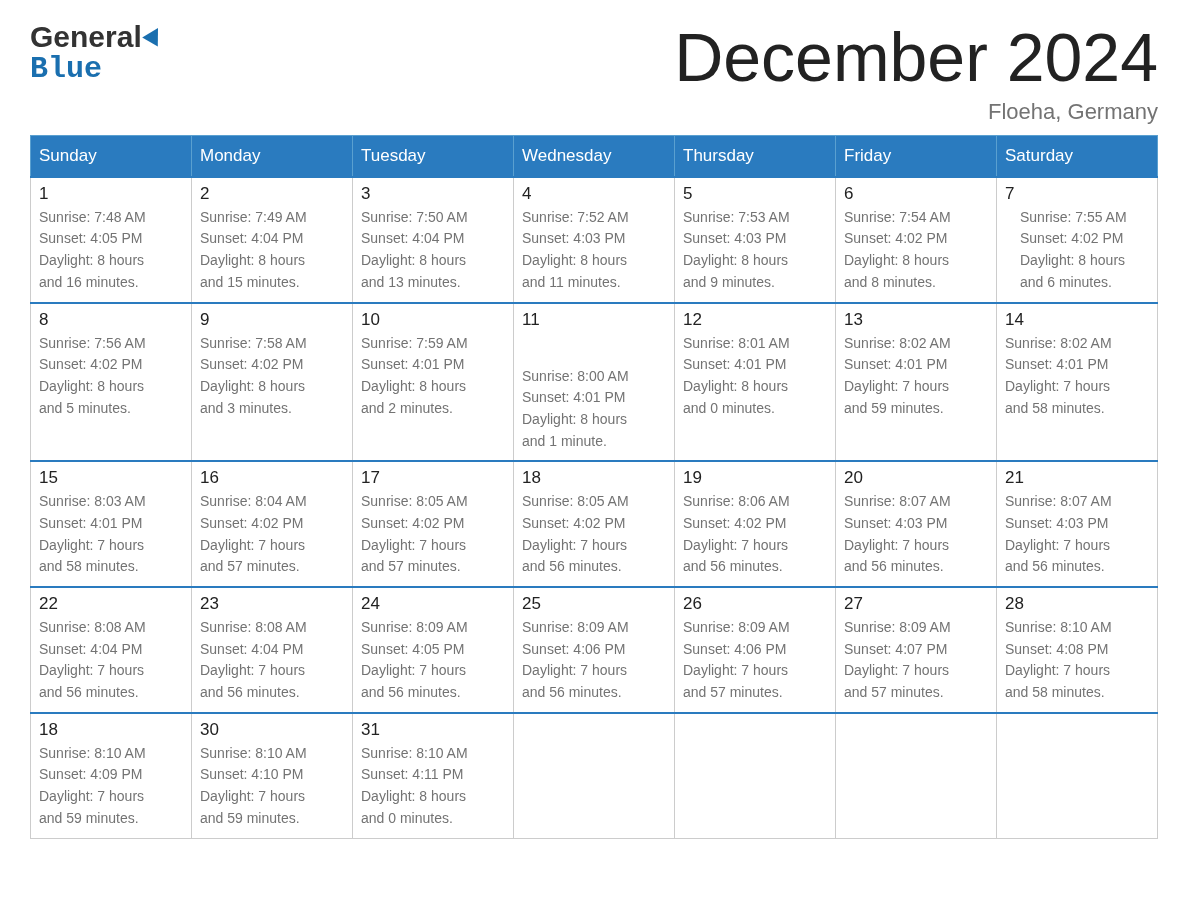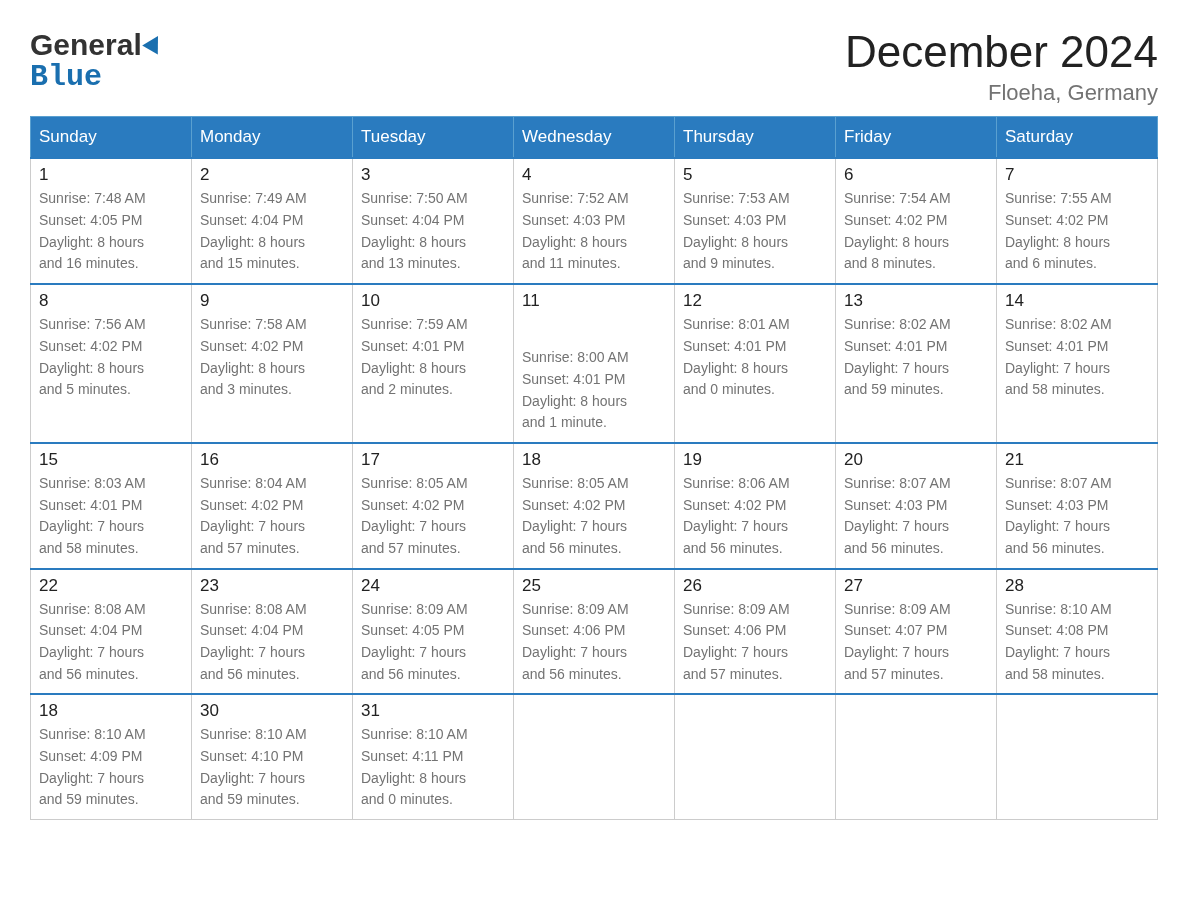--- a/index.html
+++ b/index.html
@@ -8,27 +8,26 @@
       background: #fff;
       padding: 20px 30px;
       width: 1188px;
       min-height: 918px;
     }
     .header-row {
       display: flex;
       justify-content: space-between;
       align-items: flex-start;
       margin-bottom: 10px;
-      margin-top: 8px;
     }
     .title-area {
       text-align: right;
     }
     .page-title {
-      font-size: 44px;
+      font-size: 68px;
       font-weight: normal;
       color: #222;
       line-height: 1.1;
     }
     .subtitle {
       font-size: 22px;
       color: #737373;
       margin-top: 4px;
     }
     .calendar-table {
@@ -186,21 +185,21 @@
         </td>
         <td>
           <span class="day-num">6</span>
           <div class="day-info" style="white-space: pre-line;">Sunrise: 7:54 AM
 Sunset: 4:02 PM
 Daylight: 8 hours
 and 8 minutes.</div>
         </td>
         <td>
           <span class="day-num">7</span>
-          <div class="day-info" style="white-space: pre-line;">Sunrise: 7:55 AM
+          <div class="day-info" style="white-space: pre-line; margin-left: 15px;">Sunrise: 7:55 AM
 Sunset: 4:02 PM
 Daylight: 8 hours
 and 6 minutes.</div>
         </td>
       </tr>
       <tr class="week-row">
         <td>
           <span class="day-num">8</span>
           <div class="day-info" style="white-space: pre-line;">Sunrise: 7:56 AM
 Sunset: 4:02 PM

